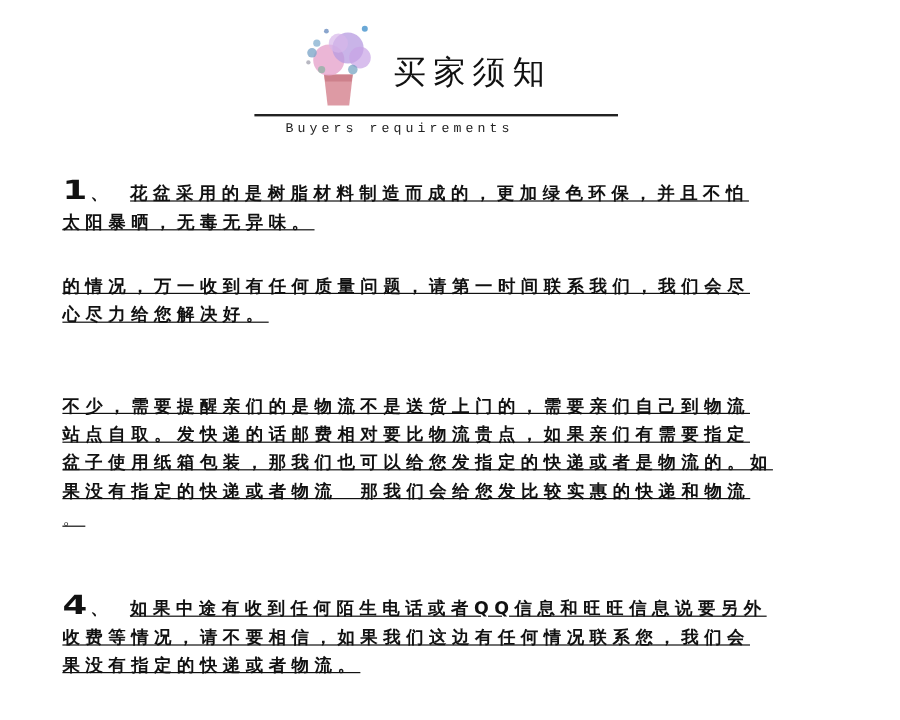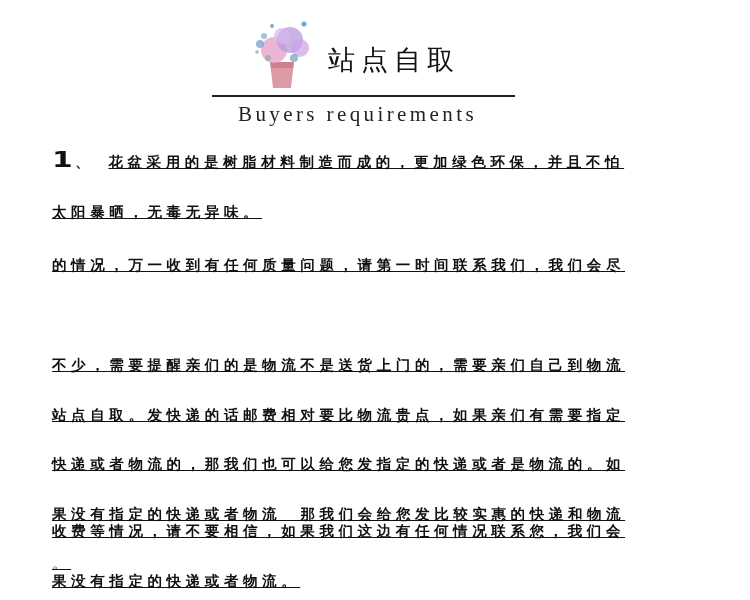--- a/index.html
+++ b/index.html
@@ -3,29 +3,29 @@
   <meta charset="utf-8">
   <style>
     html, body { margin: 0; padding: 0; background: #ffffff; }
     body { width: 750px; height: 600px; position: relative; overflow: hidden;
            font-family: "DejaVu Sans", sans-serif; color: #111; }
     .header { position: absolute; left: 0; top: 0; width: 750px; height: 130px; }
     .vase { position: absolute; left: 248px; top: 14px; width: 68px; height: 76px; }
     .title-cn { position: absolute; left: 328px; top: 42px; font-family: "DejaVu Serif", serif;
                 font-size: 27px; letter-spacing: 6px; color: #111; font-weight: normal; }
     .rule { position: absolute; left: 212px; top: 95px; width: 303px; height: 2px; background: #222; }
-    .title-en { position: absolute; left: 238px; top: 102px; font-family: Liberation Serif, serif;
-                font-size: 21px; letter-spacing: 3.4px; color: #222; }
+    .title-en { position: absolute; left: 238px; top: 102px; font-family: Liberation Mono, monospace;
+                font-size: 11px; letter-spacing: 3.4px; color: #222; }
     .para { position: absolute; left: 52px; width: 650px; font-size: 14.5px; line-height: 23.5px;
             font-weight: bold; letter-spacing: 4.6px; color: #111; text-decoration: underline; }
     .num { font-family: "DejaVu Sans", sans-serif; font-weight: 900; font-size: 22px;
            letter-spacing: 0; display: inline-block; transform: scaleX(1.35); transform-origin: left;
            margin-right: 8px; }
     .dun { display: inline-block; margin-right: 14px; }
-    .line { display: block; white-space: nowrap; margin-top: 26px; }
+    .line { display: block; white-space: nowrap; }
     .first { display: block; white-space: nowrap; }
   </style>
 </head>
 <body>
 
 <div class="header">
   <svg class="vase" viewBox="0 0 68 76">
 
     <path d="M22 48 L46 48 L43 74 L25 74 Z" fill="#d98f9a" opacity="0.9"></path>
     <path d="M22 48 L46 48 L45 54 L23 54 Z" fill="#c97a86" opacity="0.8"></path>
@@ -36,40 +36,44 @@
     <circle cx="34" cy="22" r="8" fill="#d7b7ea" opacity="0.7"></circle>
 
     <circle cx="12" cy="30" r="4" fill="#7fa8c9" opacity="0.8"></circle>
     <circle cx="16" cy="22" r="3" fill="#8bb4d2" opacity="0.8"></circle>
     <circle cx="46" cy="44" r="4" fill="#6f9fbf" opacity="0.7"></circle>
     <circle cx="20" cy="44" r="3" fill="#86b0a0" opacity="0.7"></circle>
     <circle cx="56" cy="10" r="2.5" fill="#5a9fd1" opacity="0.9"></circle>
     <circle cx="24" cy="12" r="2" fill="#6d8fc0" opacity="0.8"></circle>
     <circle cx="9" cy="38" r="1.8" fill="#889" opacity="0.6"></circle>
   </svg>
-  <div class="title-cn">站点自取</div>
+  <div class="title-cn">买家须知</div>
   <div class="rule"></div>
   <div class="title-en">Buyers requirements</div>
 </div>
 
 <div class="para" style="top:148px;">
   <span class="first">
     <span class="num">1</span><span class="dun">、</span><span>花盆采用的是树脂材料制造而成的，更加绿色环保，并且不怕</span>
   </span>
   <span class="line">太阳暴晒，无毒无异味。</span>
 </div>
 
 <div class="para" style="top:228px;">
   <span class="line">的情况，万一收到有任何质量问题，请第一时间联系我们，我们会尽</span>
+  <span class="line">心尽力给您解决好。</span>
 </div>
 
 <div class="para" style="top:328px;">
   <span class="line">不少，需要提醒亲们的是物流不是送货上门的，需要亲们自己到物流</span>
   <span class="line">站点自取。发快递的话邮费相对要比物流贵点，如果亲们有需要指定</span>
-  <span class="line">快递或者物流的，那我们也可以给您发指定的快递或者是物流的。如</span>
+  <span class="line">盆子使用纸箱包装，那我们也可以给您发指定的快递或者是物流的。如</span>
   <span class="line" style="white-space:pre;">果没有指定的快递或者物流  那我们会给您发比较实惠的快递和物流</span>
   <span class="line" style="font-weight:normal;">。</span>
 </div>
 
 <div class="para" style="top:494px;">
+  <span class="first">
+    <span class="num">4</span><span class="dun">、</span><span>如果中途有收到任何陌生电话或者QQ信息和旺旺信息说要另外</span>
+  </span>
   <span class="line">收费等情况，请不要相信，如果我们这边有任何情况联系您，我们会</span>
   <span class="line">果没有指定的快递或者物流。</span>
 </div>
 
 </body></html>

